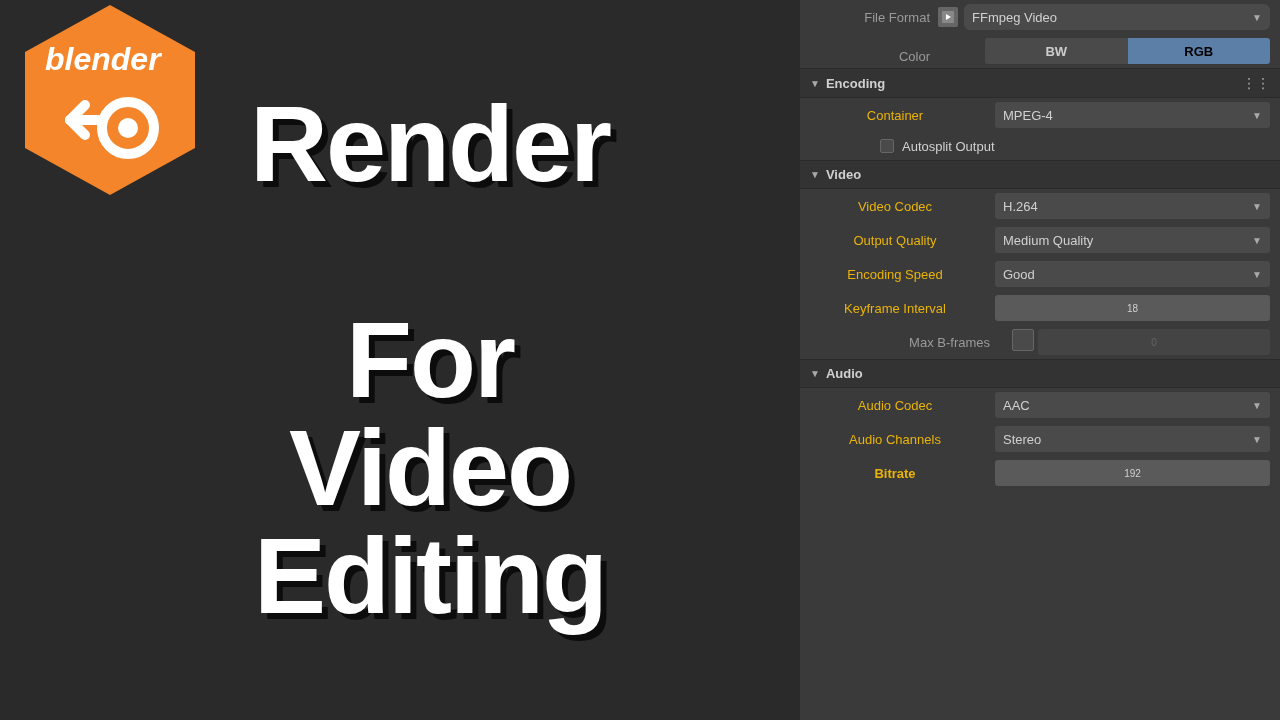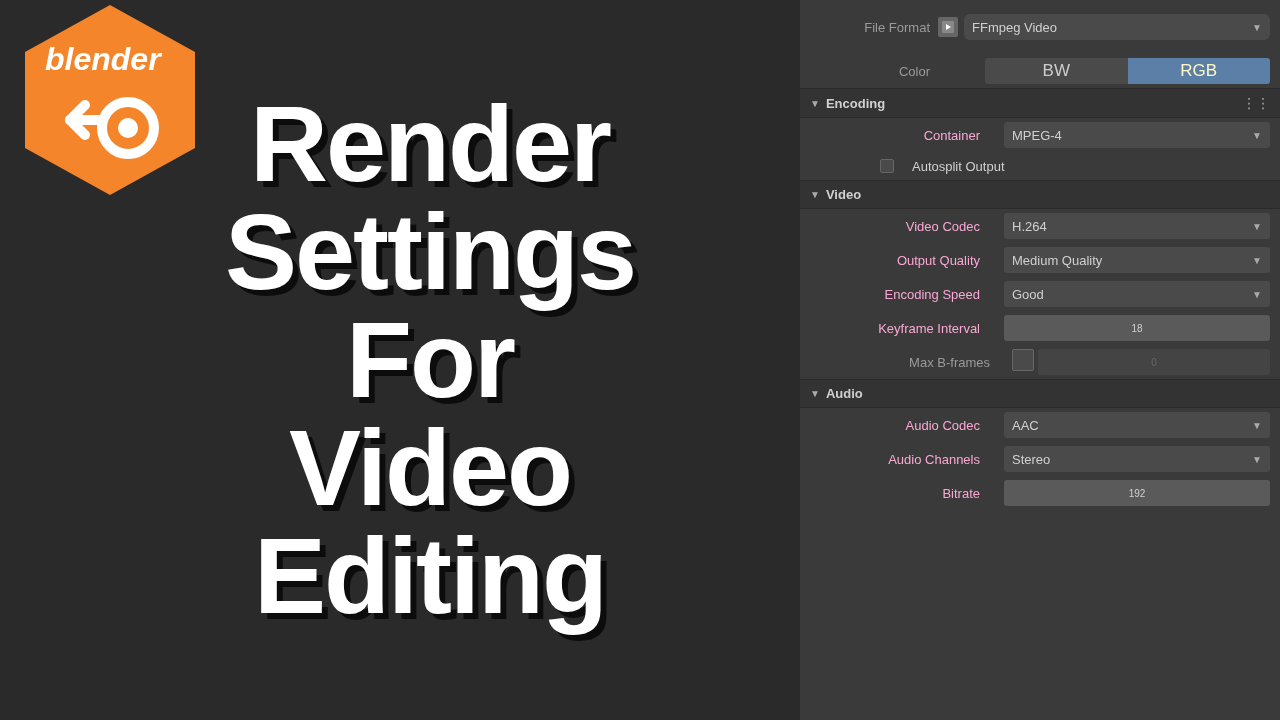--- a/index.html
+++ b/index.html
@@ -65,28 +65,28 @@
     .right-panel::-webkit-scrollbar-thumb { background: #555; }
 
     .row {
       display: flex;
       align-items: center;
       padding: 4px 10px;
       min-height: 30px;
     }
 
     .row-label {
-      text-align: right;
-      color: #f9a8d4;
+      text-align: center;
+      color: #eab308;
       flex-shrink: 0;
     }
 
     .row-control {
       flex: 1;
-      margin-left: 24px;
+      margin-left: 15px;
     }
 
     
     .dropdown {
       background: #4a4a4a;
       border: none;
       border-radius: 3px;
       color: #d0d0d0;
       padding: 4px 8px;
       width: 100%;
@@ -107,34 +107,34 @@
     .color-buttons {
       display: flex;
       gap: 0;
       height: 26px;
     }
 
     .color-btn {
       flex: 1;
       border: none;
       cursor: pointer;
-      font-size: 17px;
-      font-weight: 400;
+      font-size: 13px;
+      font-weight: 700;
       border-radius: 0;
     }
 
     .color-btn.bw {
       background: #4a4a4a;
       color: #ccc;
       border-radius: 3px 0 0 3px;
     }
 
     .color-btn.rgb {
       background: #5b7fa6;
-      color: #fef9c3;
+      color: #000000;
       border-radius: 0 3px 3px 0;
     }
 
     
     .section-header {
       background: #333;
       padding: 6px 10px;
       display: flex;
       align-items: center;
       justify-content: space-between;
@@ -160,21 +160,21 @@
       font-size: 14px;
       color: #aaa;
     }
 
     
     .checkbox-row {
       display: flex;
       align-items: center;
       padding: 4px 10px 4px 80px;
       min-height: 28px;
-      gap: 18px;
+      gap: 8px;
     }
 
     .checkbox {
       width: 14px;
       height: 14px;
       background: #4a4a4a;
       border: 1px solid #666;
       border-radius: 2px;
       flex-shrink: 0;
     }
@@ -194,40 +194,40 @@
 
     
     .number-input.disabled {
       background: #444;
       color: #666;
     }
 
     .file-format-row {
       display: flex;
       align-items: center;
-      padding: 14px 10px;
+      padding: 4px 10px;
     }
 
     .file-format-label {
       color: #9a9a9a;
       width: 120px;
       text-align: right;
       margin-right: 8px;
     }
 
     .file-format-control {
       flex: 1;
       display: flex;
       align-items: center;
       gap: 6px;
     }
 
     .color-row {
       display: flex;
-      align-items: center;
+      align-items: flex-end;
       padding: 4px 10px;
       gap: 47px;
     }
 
     .color-label {
       color: #9a9a9a;
       width: 120px;
       text-align: right;
       margin-right: 8px;
     }
@@ -291,21 +291,21 @@
       <circle cx="118" cy="128" r="10" fill="white"></circle>
 
       <line x1="60" y1="120" x2="90" y2="120" stroke="white" stroke-width="10" stroke-linecap="round"></line>
       <line x1="60" y1="120" x2="75" y2="105" stroke="white" stroke-width="10" stroke-linecap="round"></line>
       <line x1="60" y1="120" x2="75" y2="135" stroke="white" stroke-width="10" stroke-linecap="round"></line>
     </svg>
   </div>
 
   <div class="title-text">
     <span>Render</span><br>
-    <span>Settings</span><br>
+    <br>
     <span>For</span><br>
     <span>Video</span><br>
     <span>Editing</span>
   </div>
 </div>
 
 <div class="right-panel">
 
   <div class="file-format-row">
     <div class="file-format-label">File Format</div>
@@ -432,21 +432,21 @@
     <div class="row-control">
       <div class="dropdown">
         <span>Stereo</span>
         <span class="dropdown-arrow">▼</span>
       </div>
     </div>
   </div>
 
 
   <div class="row">
-    <div class="row-label" style="width:170px;">Bitrate</div>
+    <div class="row-label" style="width:170px;font-weight:bold;">Bitrate</div>
     <div class="row-control">
       <div class="number-input">
         <span>192</span>
       </div>
     </div>
   </div>
 
 </div>
 
 </body></html>

